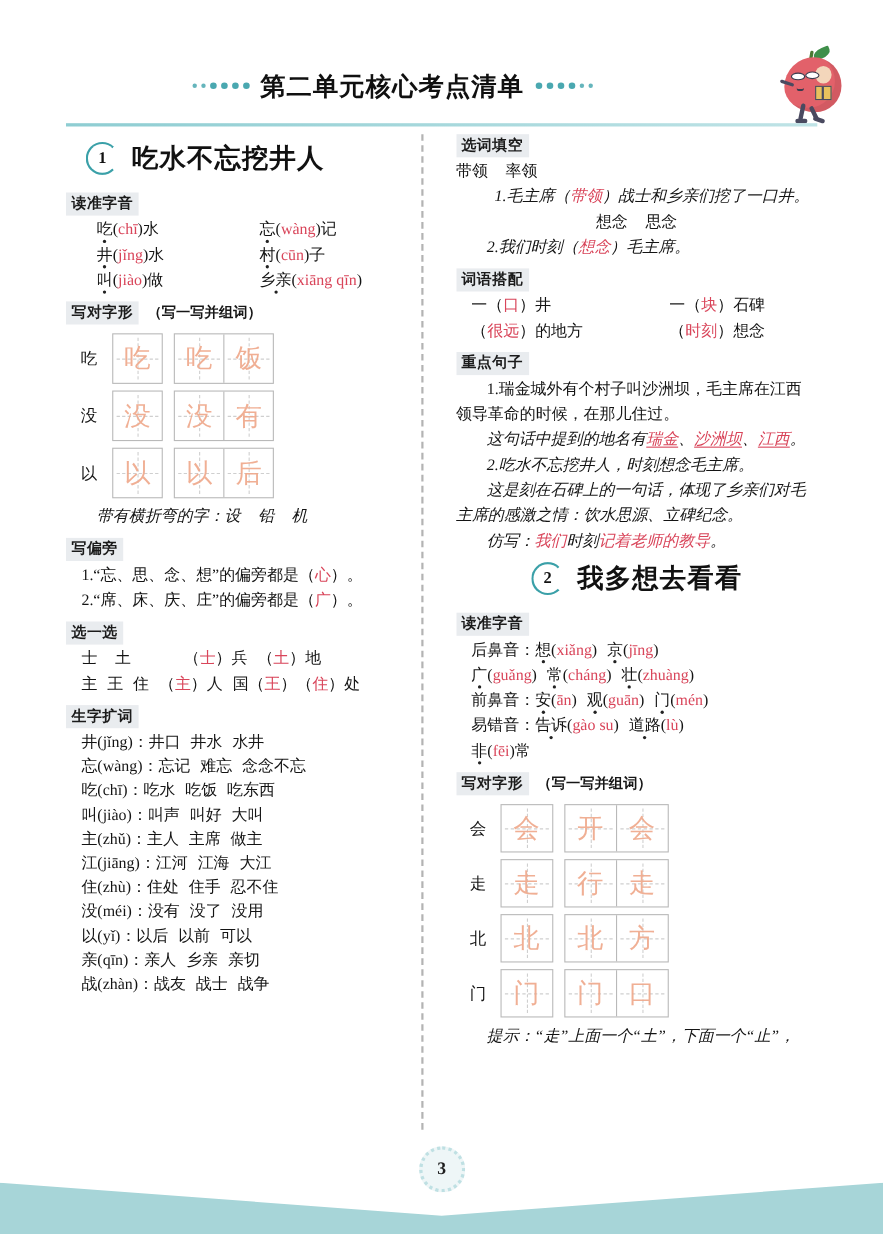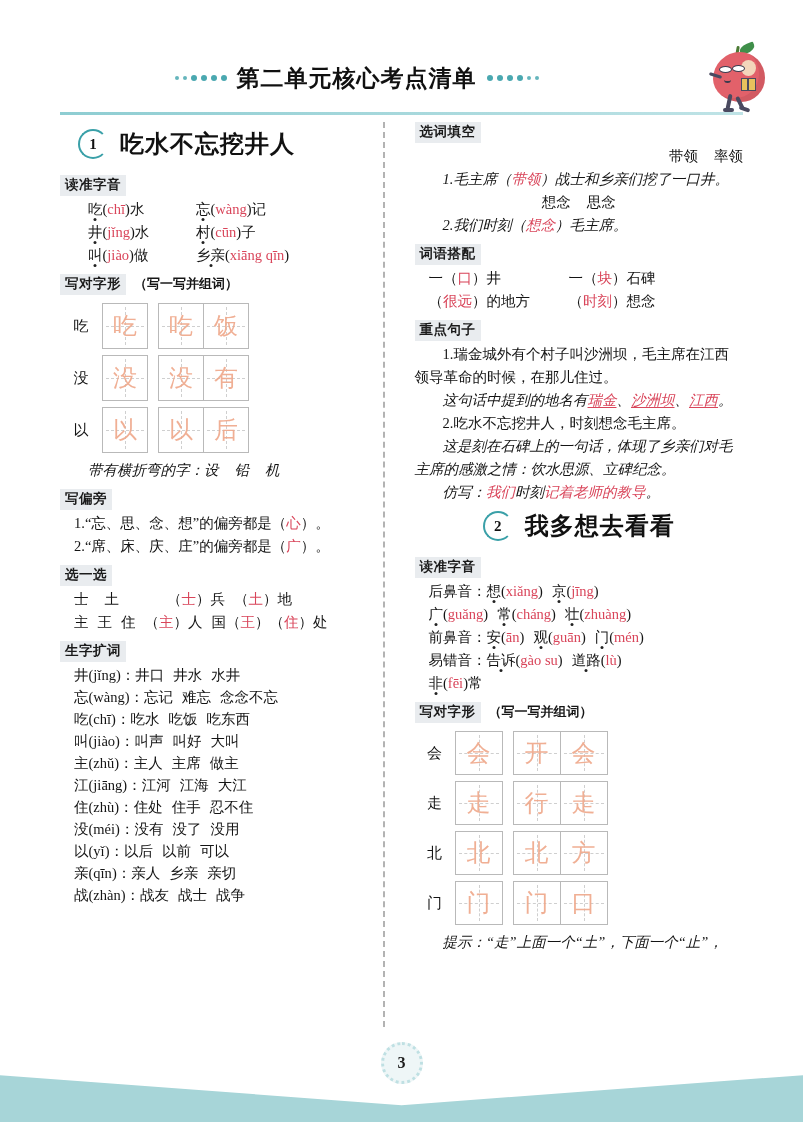--- a/index.html
+++ b/index.html
@@ -89,21 +89,21 @@
     background:#e9ecef;
     padding:1px 5px 2px 5px;
     margin:7px 0 2px 0;
     letter-spacing:.5px;
   }
 
   
   .body{font-size:14.5px;line-height:23px;color:#141414;}
   .ind{padding-left:28px;}
   .ind2{padding-left:14px;}
-  .row{display:flex;}
+  .row{display:flex;gap:40px;}
   .py{color:#d9455a;}
   .red{color:#d9455a;}
   .hand{font-family:"Liberation Serif","DejaVu Serif",serif;font-style:italic;}
   .u-red{color:#d9455a;text-decoration:underline;text-underline-offset:2px;}
   .dot-under{position:relative;}
   .dot-under:after{
     content:"";position:absolute;left:50%;bottom:-4px;transform:translateX(-50%);
     width:3px;height:3px;border-radius:50%;background:#222;
   }
 
@@ -331,24 +331,24 @@
         <div><span>亲</span>(<span>qīn</span>)：<span>亲人</span><span class="sp-s"></span><span>乡亲</span><span class="sp-s"></span><span>亲切</span></div>
         <div><span>战</span>(<span>zhàn</span>)：<span>战友</span><span class="sp-s"></span><span>战士</span><span class="sp-s"></span><span>战争</span></div>
       </div>
 
     </div>
 
     <div class="col right">
 
       <div class="sec" style="margin-top:0;">选词填空</div>
       <div class="body">
-        <div style="text-align:right;">
+        <div style="text-align:left;">
           <span>带领</span><span class="sp"></span><span>率领</span>
         </div>
-        <div class="hand" style="text-indent:28px;">
+        <div class="hand" style="text-indent:28px;text-align:center;">
           <span>1.</span><span>毛主席（</span><span class="red">带领</span><span>）战士和乡亲们挖了一口井。</span>
         </div>
         <div style="text-align:center;">
           <span>想念</span><span class="sp"></span><span>思念</span>
         </div>
         <div class="hand" style="text-indent:28px;">
           <span>2.</span><span>我们时刻（</span><span class="red">想念</span><span>）毛主席。</span>
         </div>
       </div>
 
@@ -365,21 +365,21 @@
       </div>
 
       <div class="sec">重点句子</div>
       <div class="body">
         <div style="text-indent:28px;">
           <span>1.</span><span>瑞金城外有个村子叫沙洲坝，毛主席在江西领导革命的时候，在那儿住过。</span>
         </div>
         <div class="hand" style="text-indent:28px;">
           <span>这句话中提到的地名有</span><span class="u-red">瑞金</span>、<span class="u-red">沙洲坝</span>、<span class="u-red">江西</span><span>。</span>
         </div>
-        <div style="text-indent:28px;">
+        <div style="text-indent:28px;font-style:italic;">
           <span>2.</span><span>吃水不忘挖井人，时刻想念毛主席。</span>
         </div>
         <div class="hand" style="text-indent:28px;">这是刻在石碑上的一句话，体现了乡亲们对毛主席的感激之情：饮水思源、立碑纪念。</div>
         <div class="hand" style="text-indent:28px;">
           <span>仿写：</span><span class="red">我们</span><span>时刻</span><span class="red">记着老师的教导</span><span>。</span>
         </div>
       </div>
 
       <div class="lesson" style="justify-content:center;margin-left:0;">
         <span class="num-badge">2</span>

